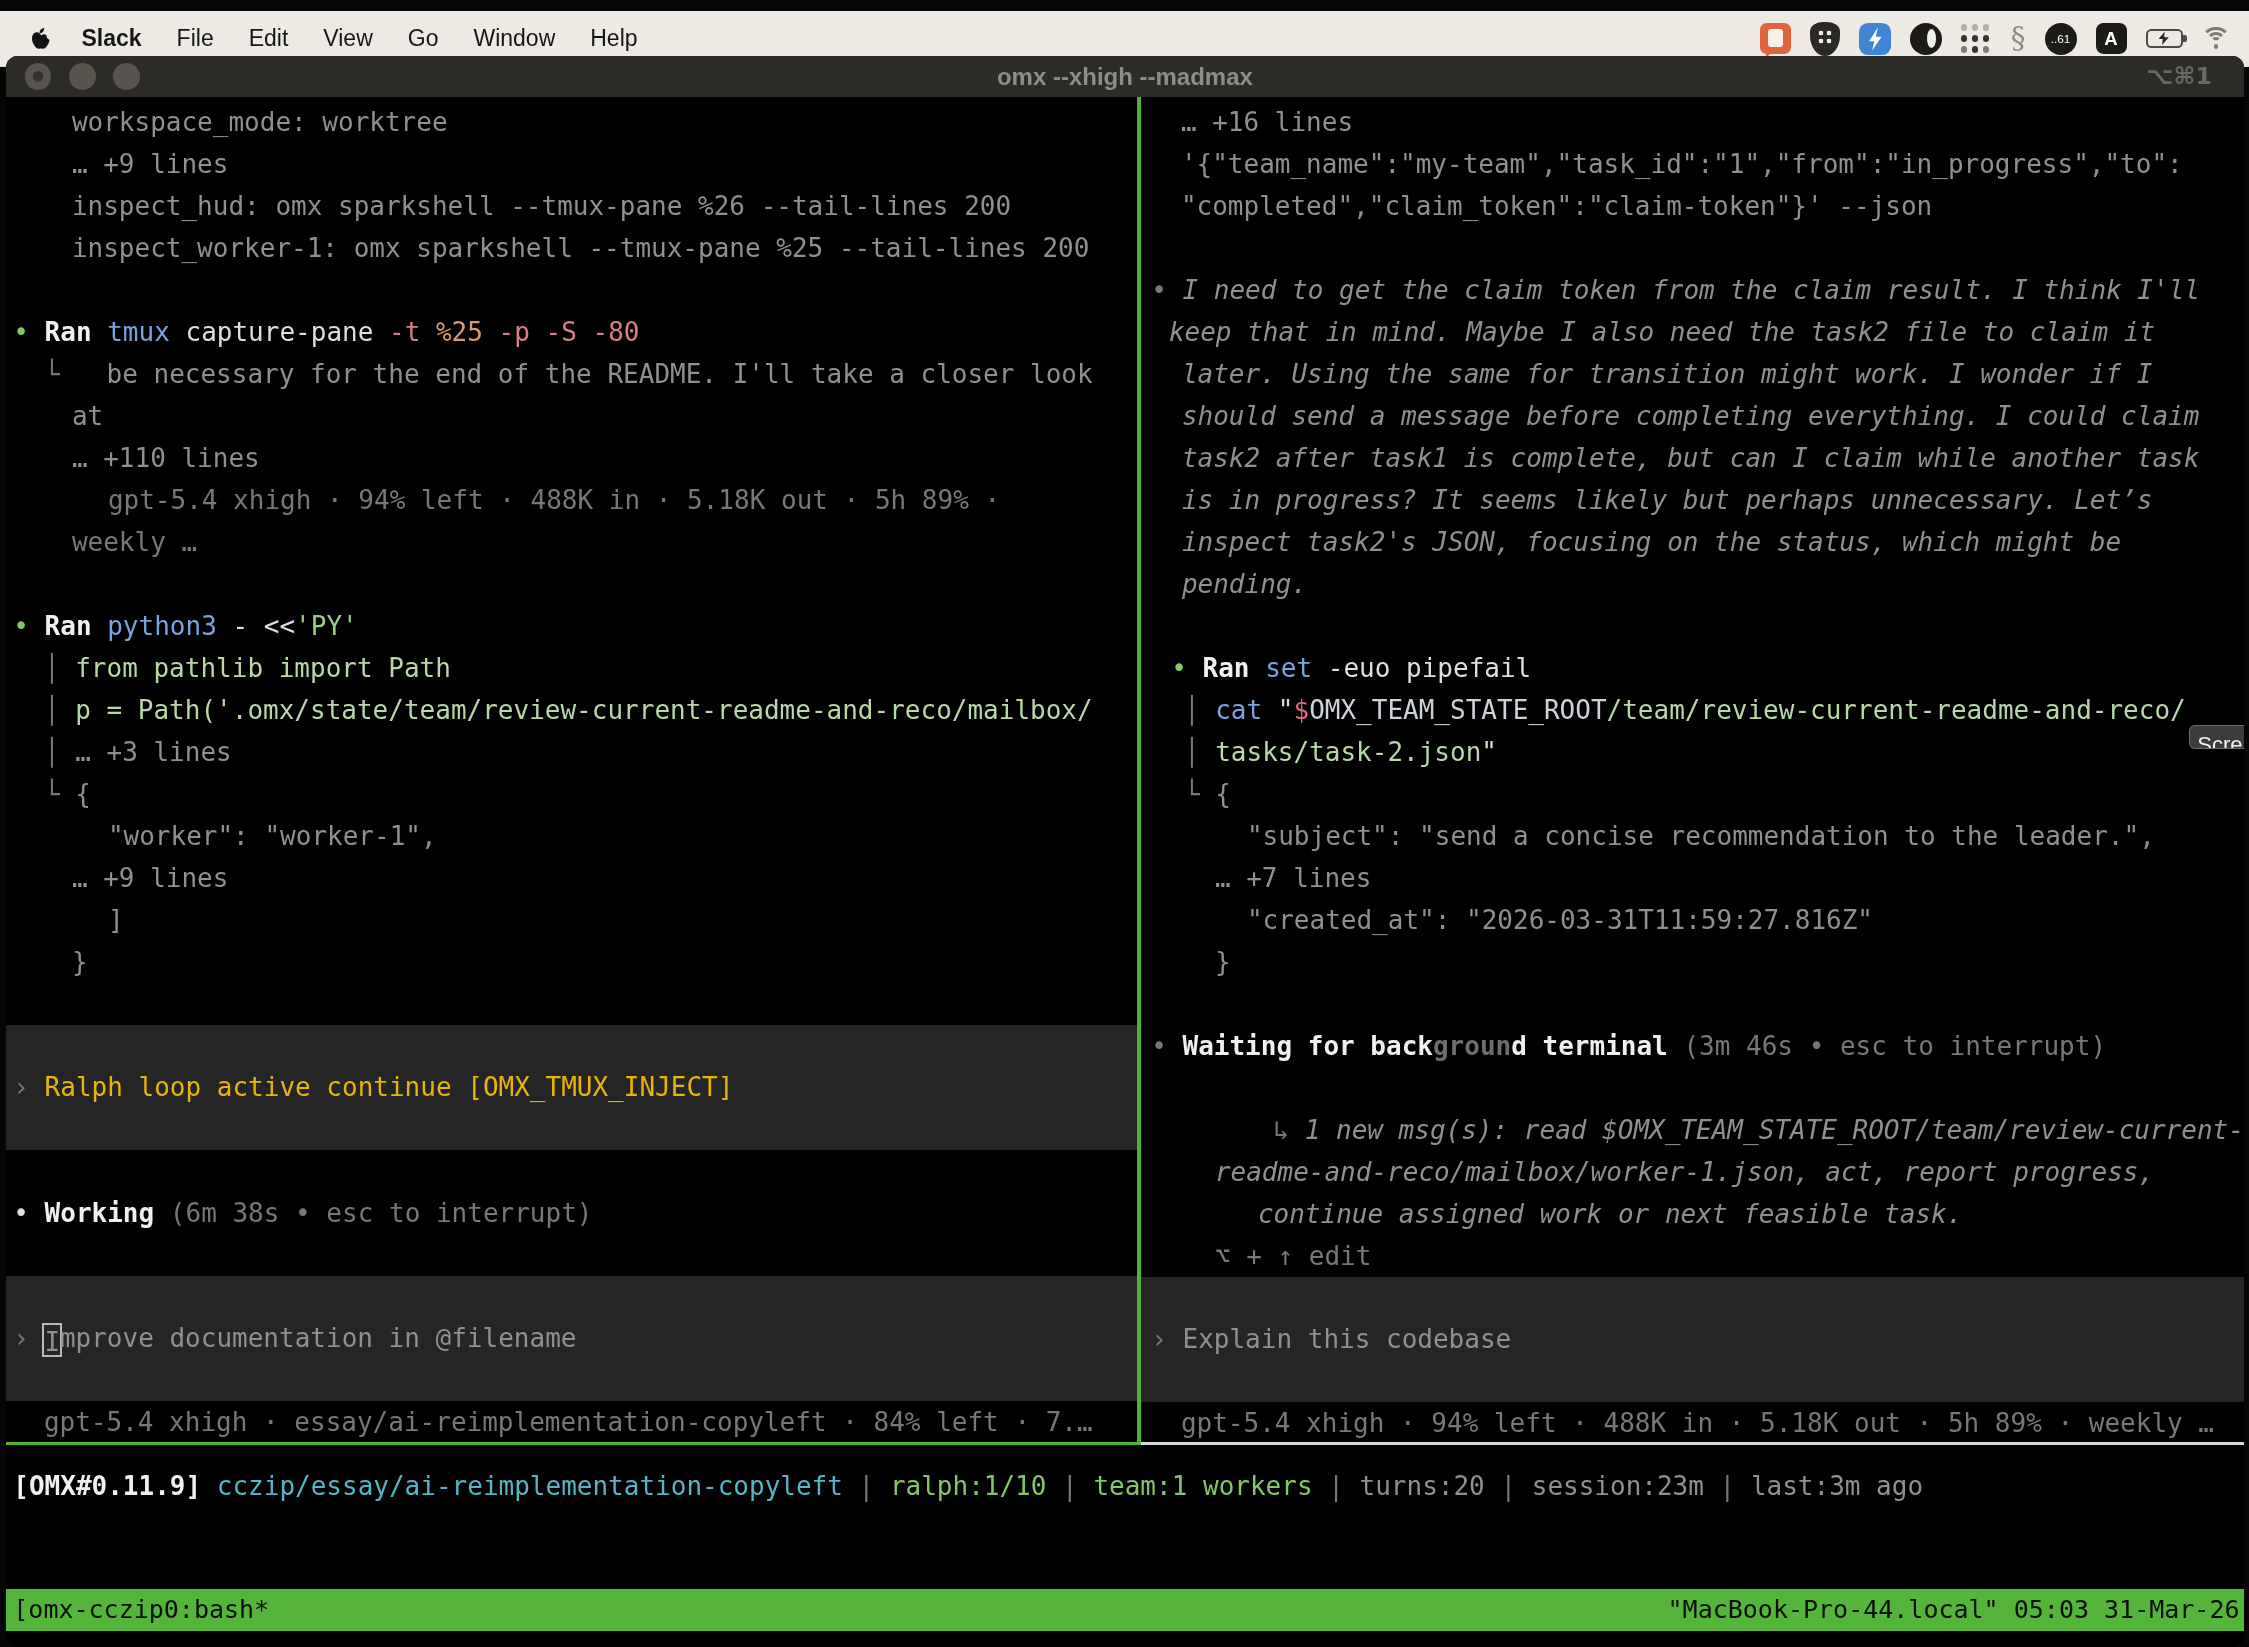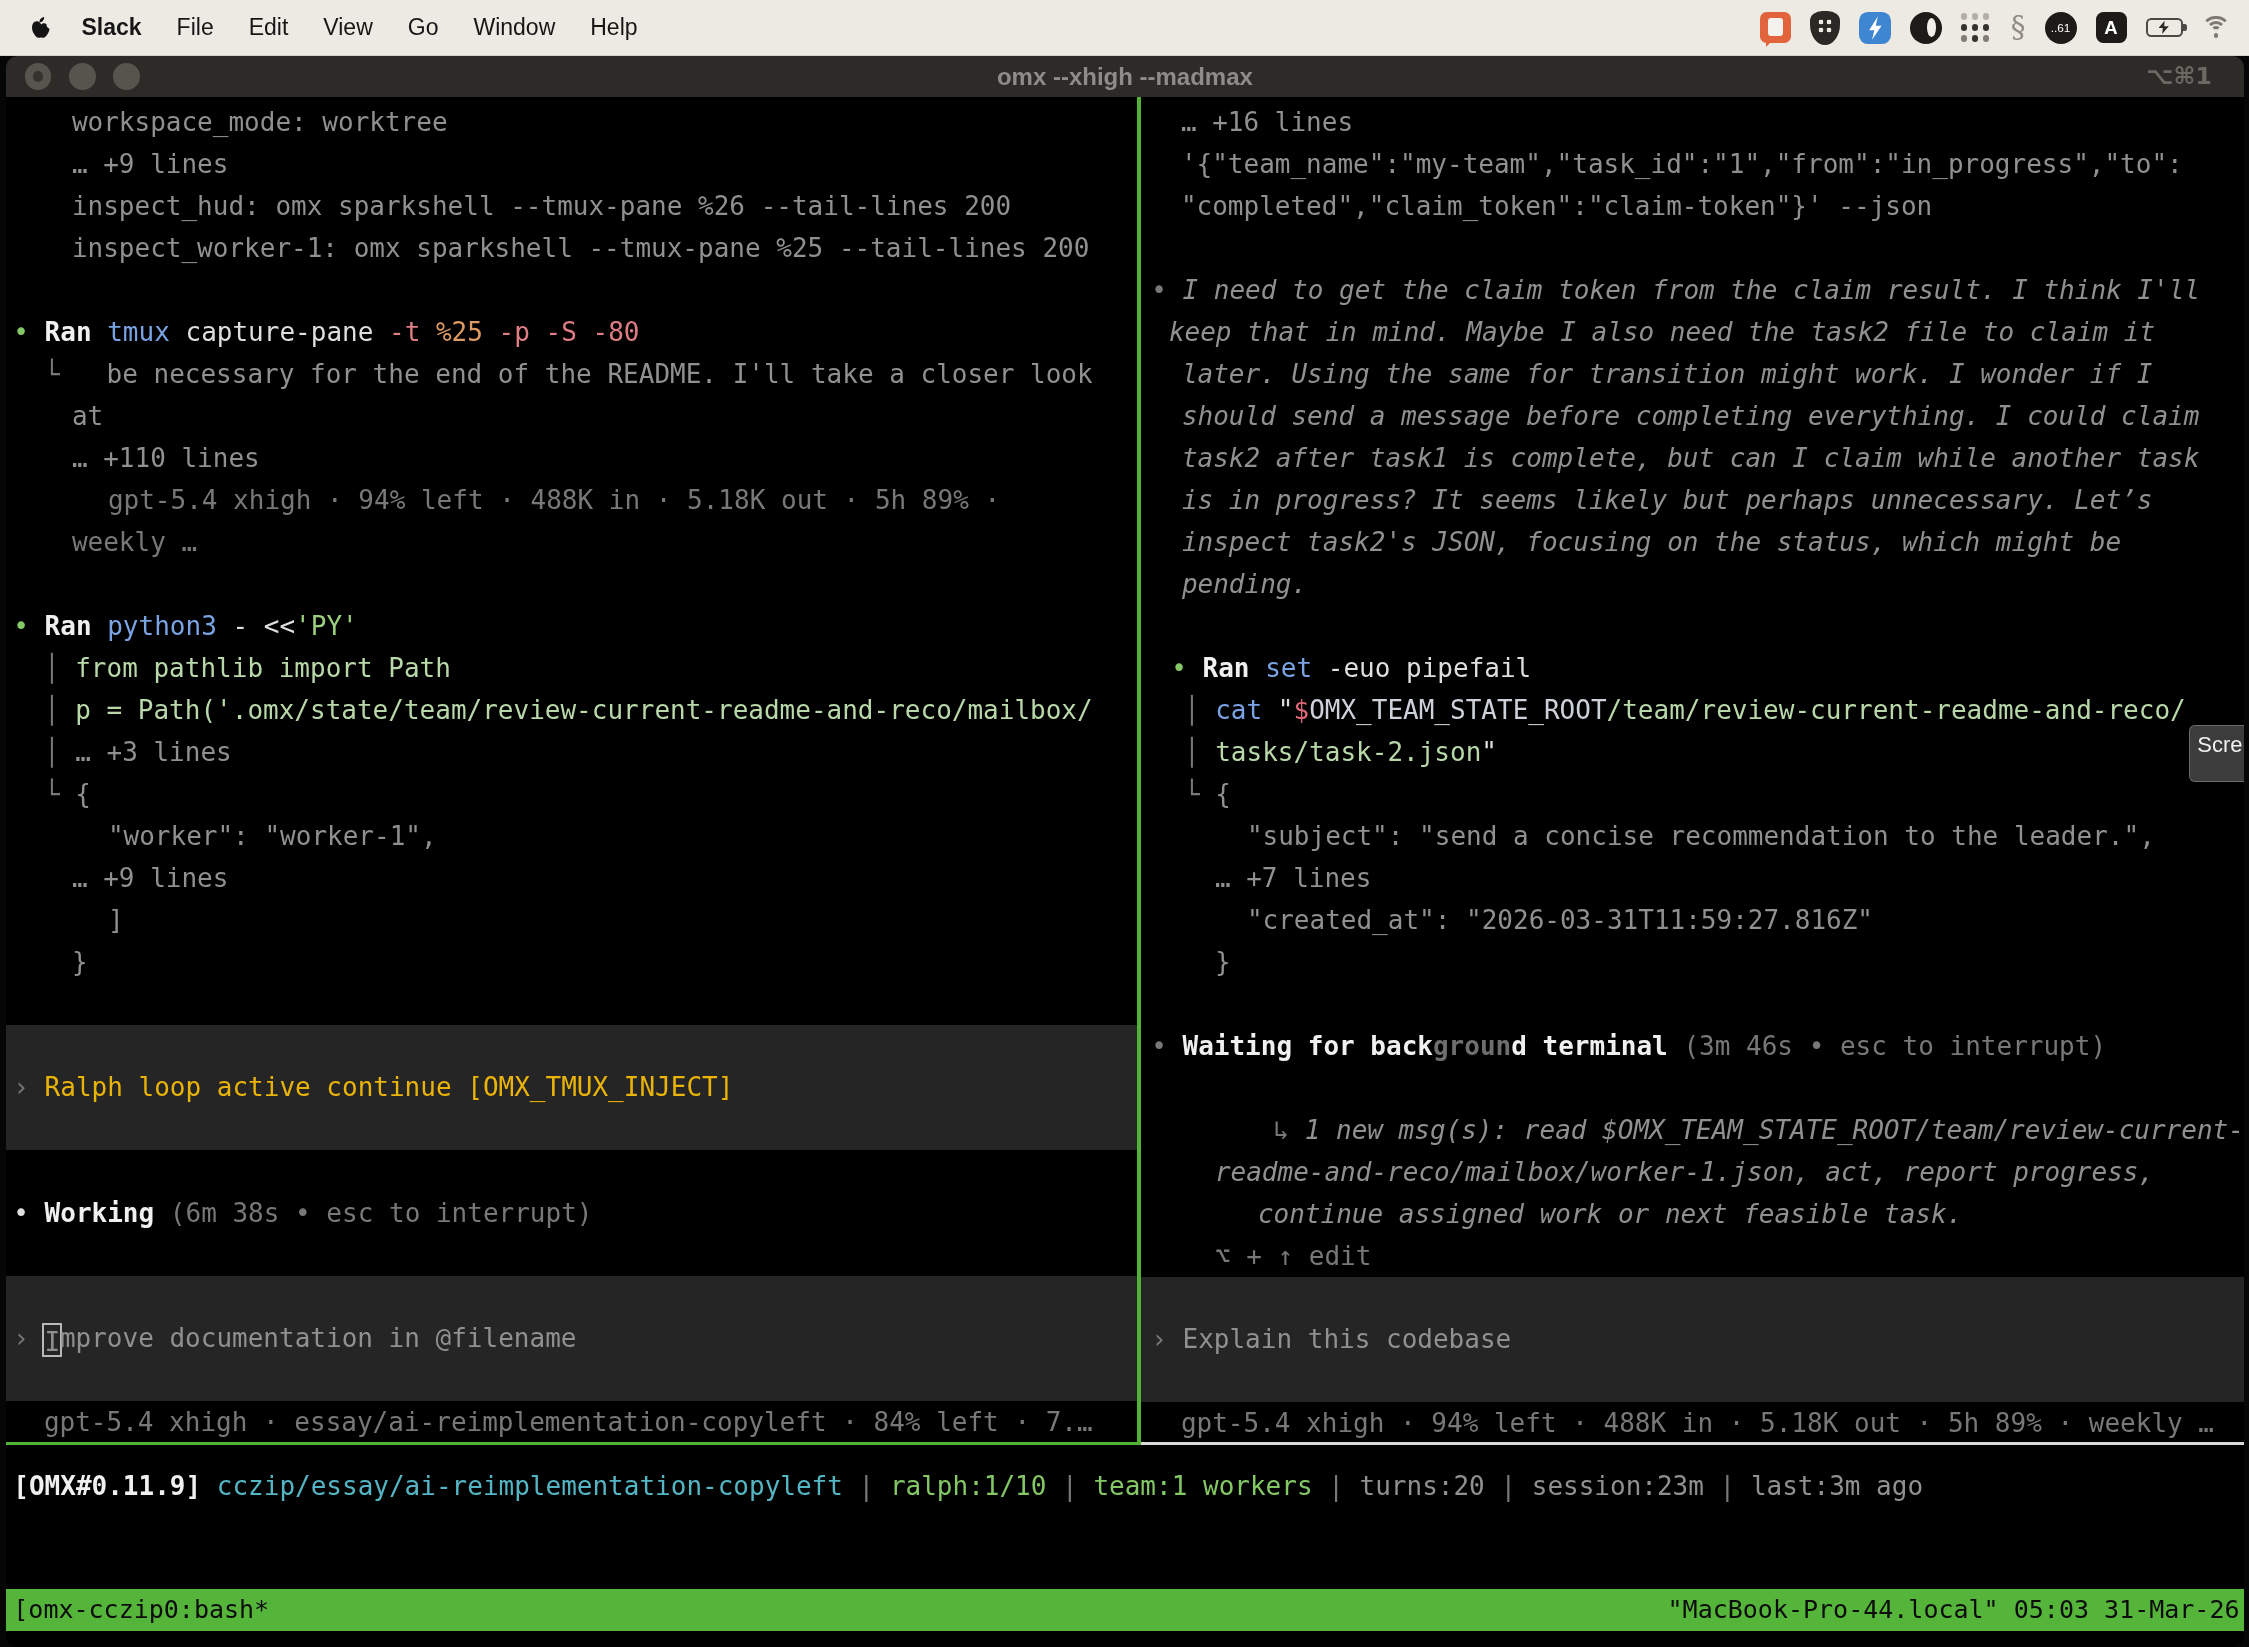--- a/index.html
+++ b/index.html
@@ -1,18 +1,18 @@
 <!DOCTYPE html>
 <html style="font-size:11.8px"><head>
 <meta charset="utf-8">
 <style>
   html,body{margin:0;padding:0;width:2250px;height:1648px;background:#060606;overflow:hidden;}
   *{box-sizing:border-box;}
   
-  #menubar{position:absolute;top:0;left:0;width:2250px;height:56px;background:#eceae3;
+  #menubar{position:absolute;top:11px;left:0;width:2250px;height:56px;background:#eceae3;
     border-bottom:1.5px solid #d6d2c9;display:flex;align-items:center;
     font-family:"Liberation Sans",sans-serif;font-size:23px;color:#161616;}
   #menubar .apple{margin-left:29.5px;display:flex;align-items:center;}
   #menu-items{display:flex;align-items:center;gap:35px;margin-left:32px;}
   #menu-items .app{font-weight:bold;}
   #status-icons{margin-left:auto;margin-right:19px;display:flex;align-items:center;gap:19px;}
   .sicon{position:relative;display:flex;align-items:center;justify-content:center;}
   .ic-chat{width:31px;height:31px;background:#e2643c;border-radius:6.6px;}
   .ic-chat::after{content:"";position:absolute;left:8px;top:5.9px;width:14.8px;height:17.7px;background:#f4f2ec;border-radius:3px;}
   .ic-chat::before{content:"";position:absolute;left:5.9px;bottom:-4.4px;border-left:7.4px solid #e2643c;border-bottom:7.4px solid transparent;}
@@ -62,21 +62,21 @@
   .g{color:#909090}.d{color:#787878}.w{color:#f0f0f0;font-weight:bold}.wt{color:#dedede}
   .b{color:#7aa3e4}.r{color:#df7d84}.o{color:#dc9a64}.gr{color:#b9d8a9}.gq{color:#9ccf80}
   .pk{color:#e0687a}.lv{color:#cdd2da}.cy{color:#54b6c5}.gn{color:#84c765}.lt{color:#eab308}
   .dsh{color:#6e6e6e;font-weight:bold}.it{font-style:italic}
   .cur{display:inline-block;height:34px;line-height:34px;border:2.2px solid #b9b9b9;margin:0 -2.2px;vertical-align:middle;}
   
   #vdivider{position:absolute;left:1131px;top:41px;width:4.4px;height:1348px;background:#52b235;}
   #hborder-left{position:absolute;left:0;top:1386px;width:1135px;height:3px;background:#52b235;}
   #hborder-right{position:absolute;left:1135px;top:1386px;width:1104px;height:3px;background:#d9d9d9;}
   
-  #screen-badge{position:absolute;right:0;top:669px;width:55px;height:57px;background:#3c3c3c;
+  #screen-badge{position:absolute;right:0;top:669px;width:55px;height:24px;background:#3c3c3c;
      border:1.5px solid #6a6a6a;border-right:none;border-radius:5.9px 0 0 5.9px;color:#f2f2f2;
      font-family:"Liberation Sans",sans-serif;font-size:22px;line-height:37px;padding-left:7.4px;
      overflow:hidden;white-space:nowrap;z-index:6;}
   
   #omx-status{position:absolute;left:7.4px;top:1410px;height:41px;line-height:41px;white-space:pre;
      font-family:"DejaVu Sans Mono",monospace;font-size:26px;}
   #tmux-bar{position:absolute;left:0;top:1533px;width:100%;height:42px;background:#55b43a;
      font-family:"DejaVu Sans Mono",monospace;font-size:25px;color:#0c0c0c;line-height:42px;white-space:pre;}
   #tmux-left{position:absolute;left:7.4px;top:0;}
   #tmux-right{position:absolute;right:4.4px;top:0;}

